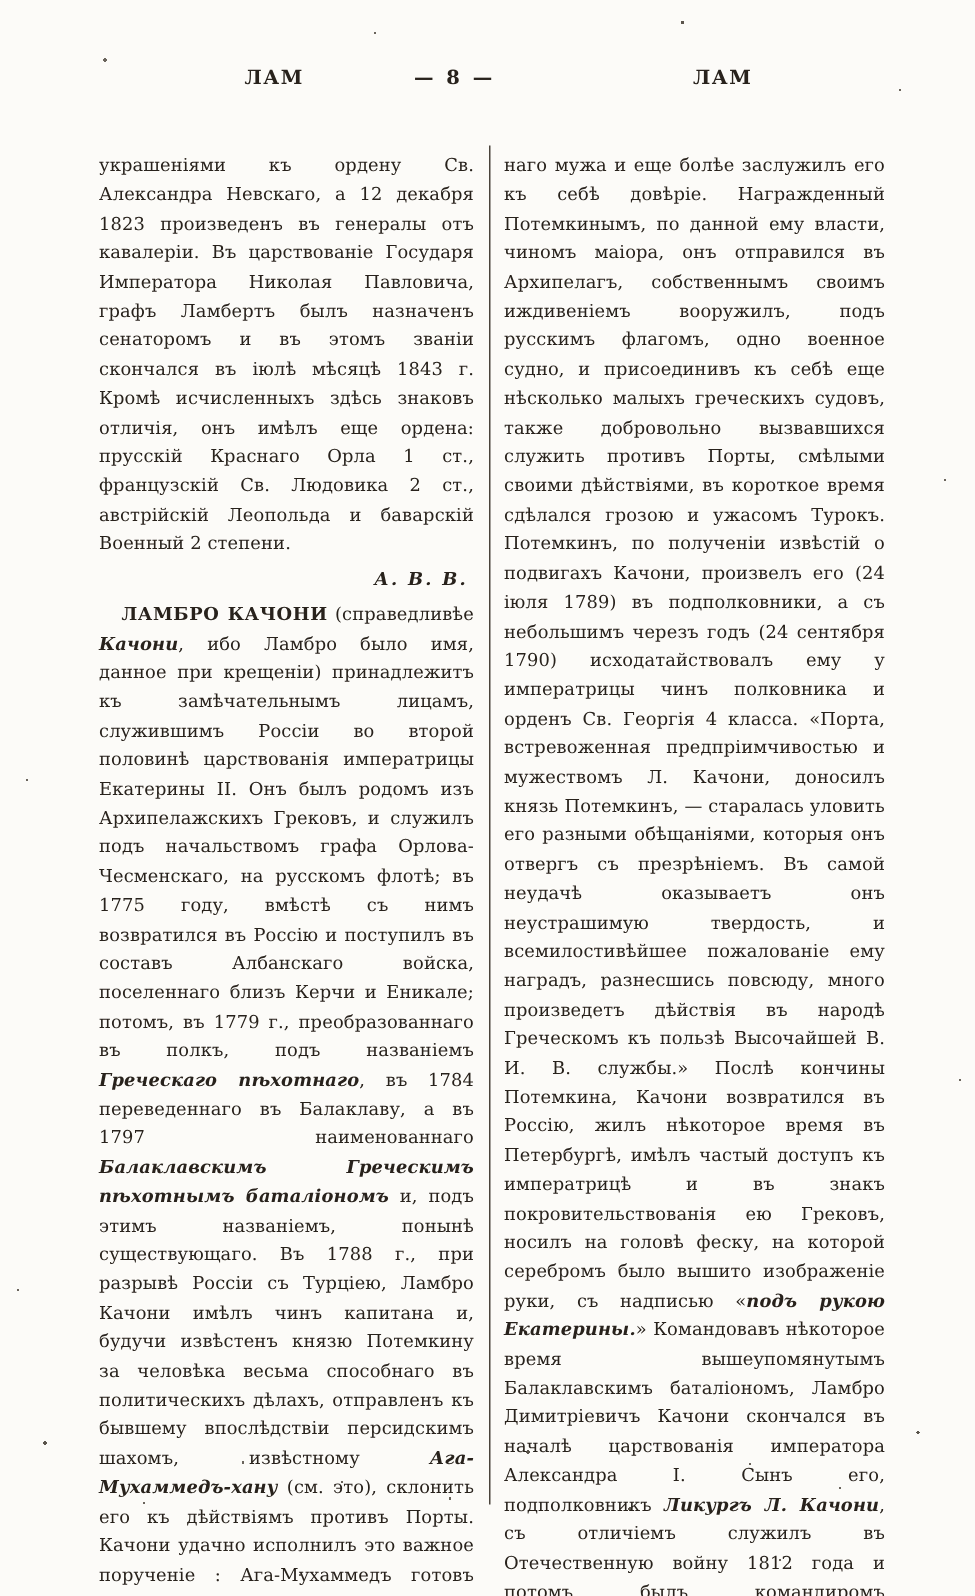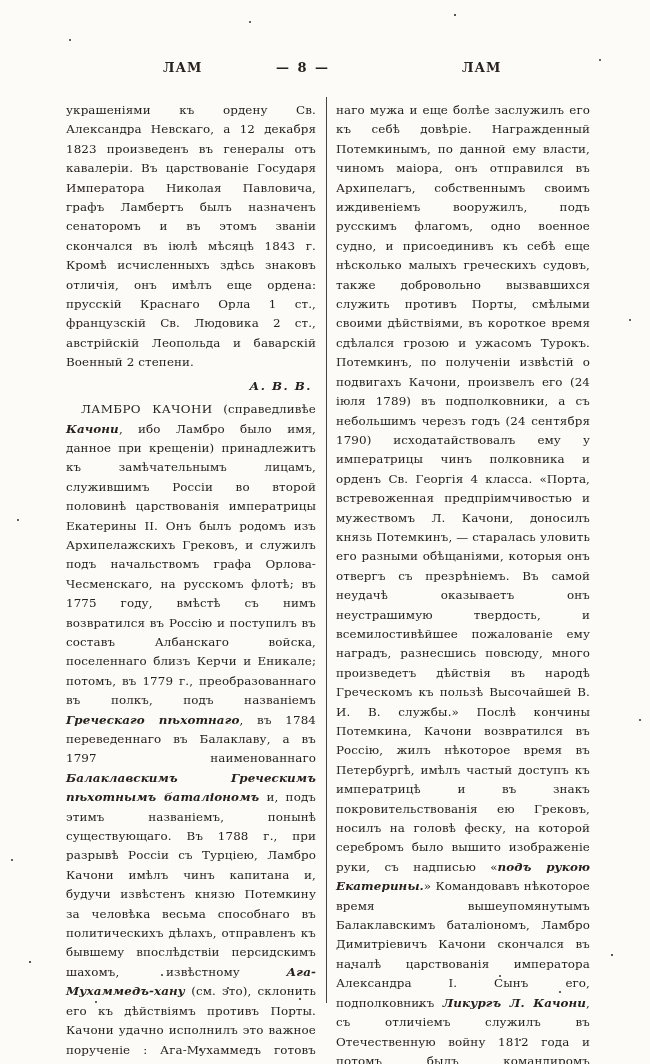--- a/index.html
+++ b/index.html
@@ -37,21 +37,21 @@
       radial-gradient(circle 1.0px at 600px 60px,  #6a645c 99%, transparent 100%),
       radial-gradient(circle 1.0px at 630px 320px, #6a645c 99%, transparent 100%),
       radial-gradient(circle 1.0px at 18px 520px,  #6a645c 99%, transparent 100%),
       radial-gradient(circle 1.0px at 640px 720px, #6a645c 99%, transparent 100%),
       radial-gradient(circle 1.0px at 12px 860px,  #6a645c 99%, transparent 100%),
       radial-gradient(circle 1.0px at 520px 1040px,#6a645c 99%, transparent 100%),
       radial-gradient(circle 1.0px at 200px 1050px,#6a645c 99%, transparent 100%);
   }
   .page-header {
     position: absolute;
-    top: 60px;
+    top: 45px;
     left: 0;
     width: 616px;
     height: 22px;
     font-weight: bold;
     font-size: 13px;
   }
   .running-left   { position: absolute; left: 163px; letter-spacing: 1px; }
   .page-number    { position: absolute; left: 276px; letter-spacing: 2px; }
   .running-right  { position: absolute; left: 462px; letter-spacing: 1px; }
 
@@ -80,21 +80,21 @@
     width: 1px;
     height: 906px;
     background: #4a443c;
   }
   p.para {
     margin: 4px;
   }
   p.indent { text-indent: 15px; }
   p.align-right { text-align: right; }
   .seg-normal { }
-  .seg-bold { font-weight: normal; letter-spacing: 0.4px; }
+  .seg-bold { font-weight: bold; letter-spacing: 0.4px; }
   .seg-italic { font-style: italic; font-weight: bold; }
   .seg-signature {
     float: right;
     font-weight: bold;
     font-style: italic;
     padding-left: 10px;
     letter-spacing: 1.5px;
   }
   .sig-line {
     font-weight: bold;

